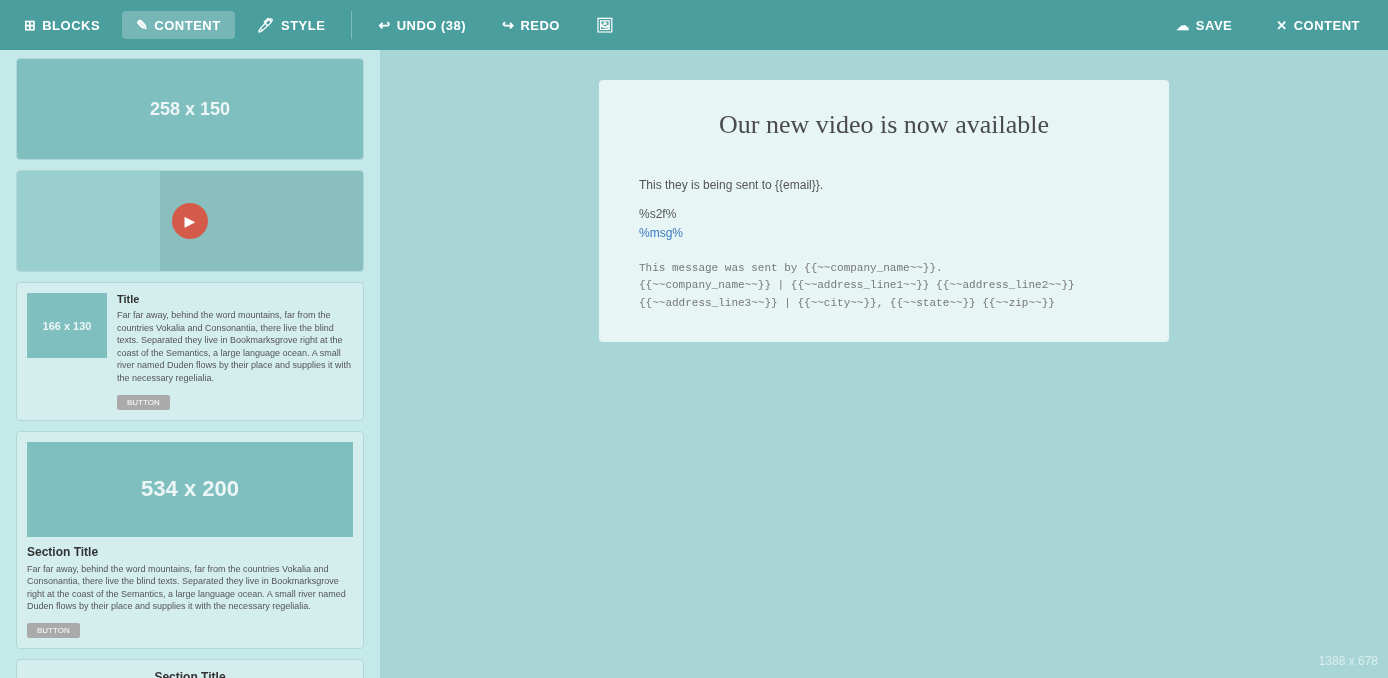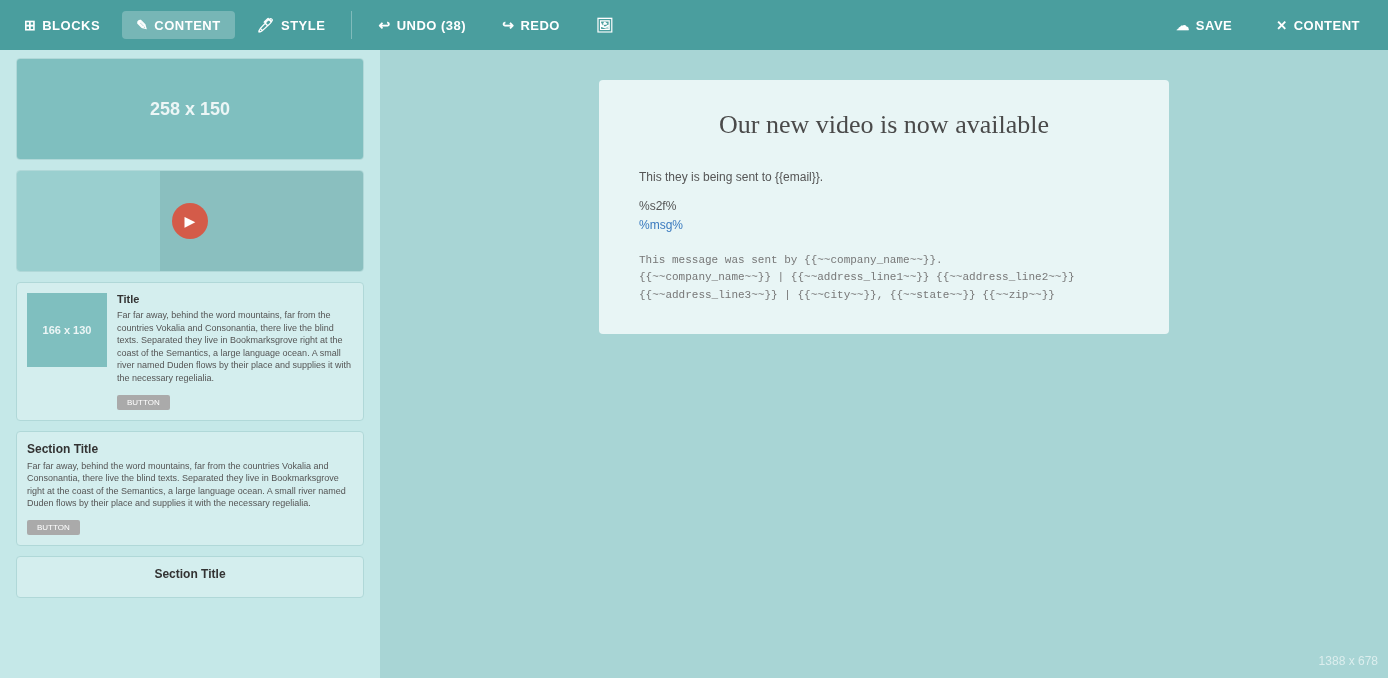--- a/index.html
+++ b/index.html
@@ -140,21 +140,21 @@
     
     .article-block {
       padding: 10px;
       display: flex;
       gap: 10px;
       align-items: flex-start;
     }
     .article-img {
       background: #7fbfbf;
       width: 80px;
-      height: 74px;
+      height: 65px;
       flex-shrink: 0;
       display: flex;
       align-items: center;
       justify-content: center;
       color: rgba(255,255,255,0.85);
       font-size: 11px;
       font-weight: bold;
     }
     .article-content { flex: 1; }
     .article-title { font-size: 11px; font-weight: bold; color: #333; margin-bottom: 4px; }
@@ -219,21 +219,21 @@
       border-radius: 4px;
       width: 570px;
       min-height: 220px;
       padding: 30px 40px;
     }
     .email-headline {
       font-size: 26px;
       font-weight: 300;
       color: #4a4a4a;
       text-align: center;
-      margin-bottom: 28px;
+      margin-bottom: 36px;
       font-family: Georgia, serif;
     }
     .email-body-text {
       font-size: 12px;
       color: #555;
       margin-bottom: 10px;
       line-height: 1.6;
     }
     .email-link {
       color: #3a7abf;
@@ -336,20 +336,23 @@
         <div class="article-content">
           <div class="article-title">Title</div>
           <div class="article-text">Far far away, behind the word mountains, far from the countries Vokalia and Consonantia, there live the blind texts. Separated they live in Bookmarksgrove right at the coast of the Semantics, a large language ocean. A small river named Duden flows by their place and supplies it with the necessary regelialia.</div>
           <div class="article-btn">BUTTON</div>
         </div>
       </div>
     </div>
 
     <div class="block-item">
       <div class="big-block">
+        <div class="big-img">
+          <span>534 x 200</span>
+        </div>
         <div class="big-title">Section Title</div>
         <div class="big-text">Far far away, behind the word mountains, far from the countries Vokalia and Consonantia, there live the blind texts. Separated they live in Bookmarksgrove right at the coast of the Semantics, a large language ocean. A small river named Duden flows by their place and supplies it with the necessary regelialia.</div>
         <div class="big-btn">BUTTON</div>
       </div>
     </div>
 
     <div class="block-item">
       <div class="section-title-block">
         <div class="section-title">Section Title</div>
 

